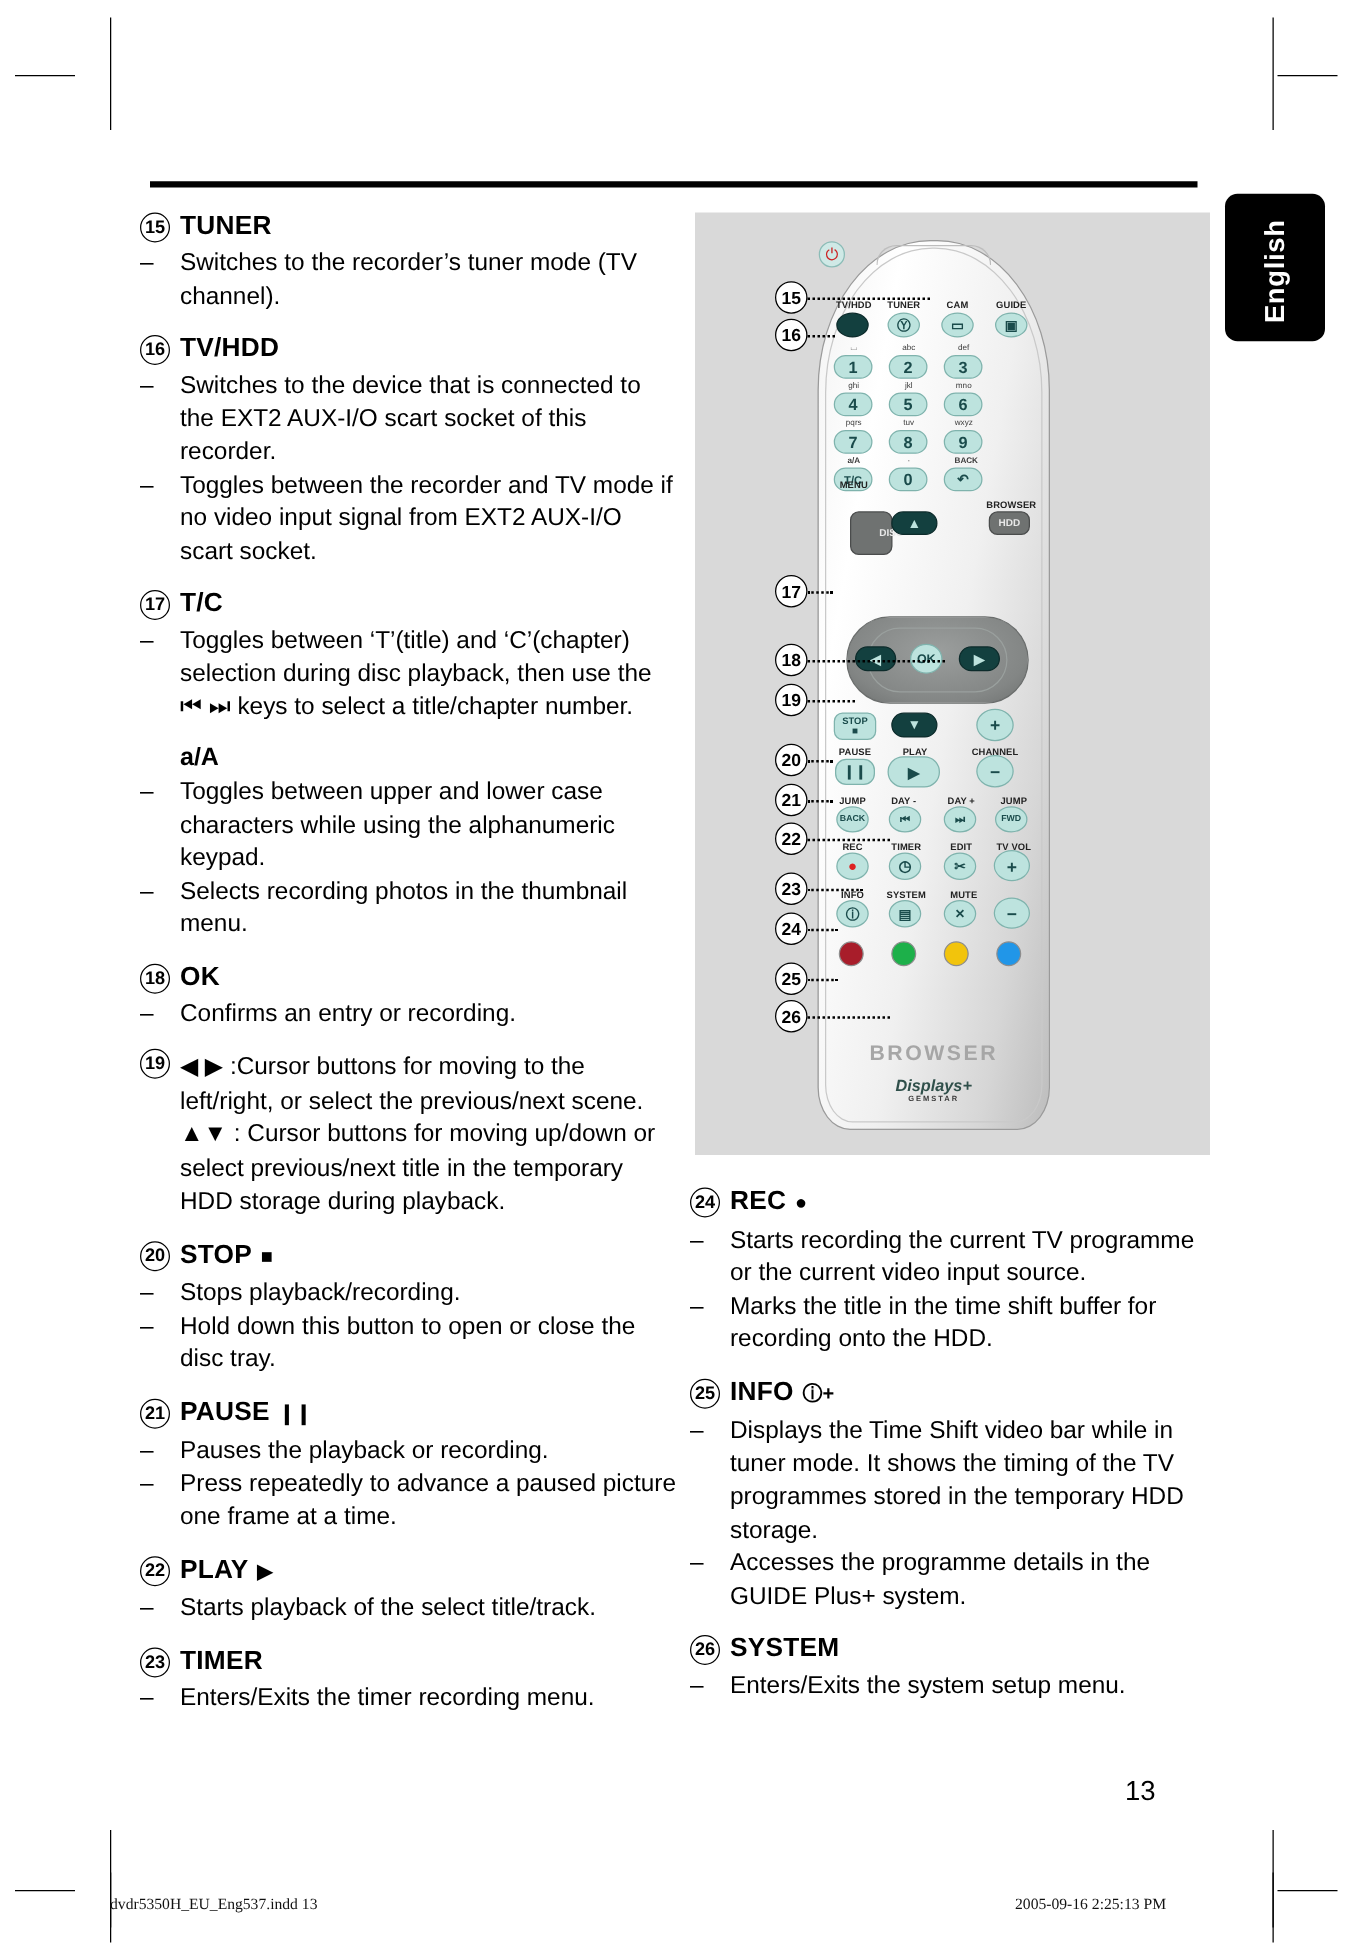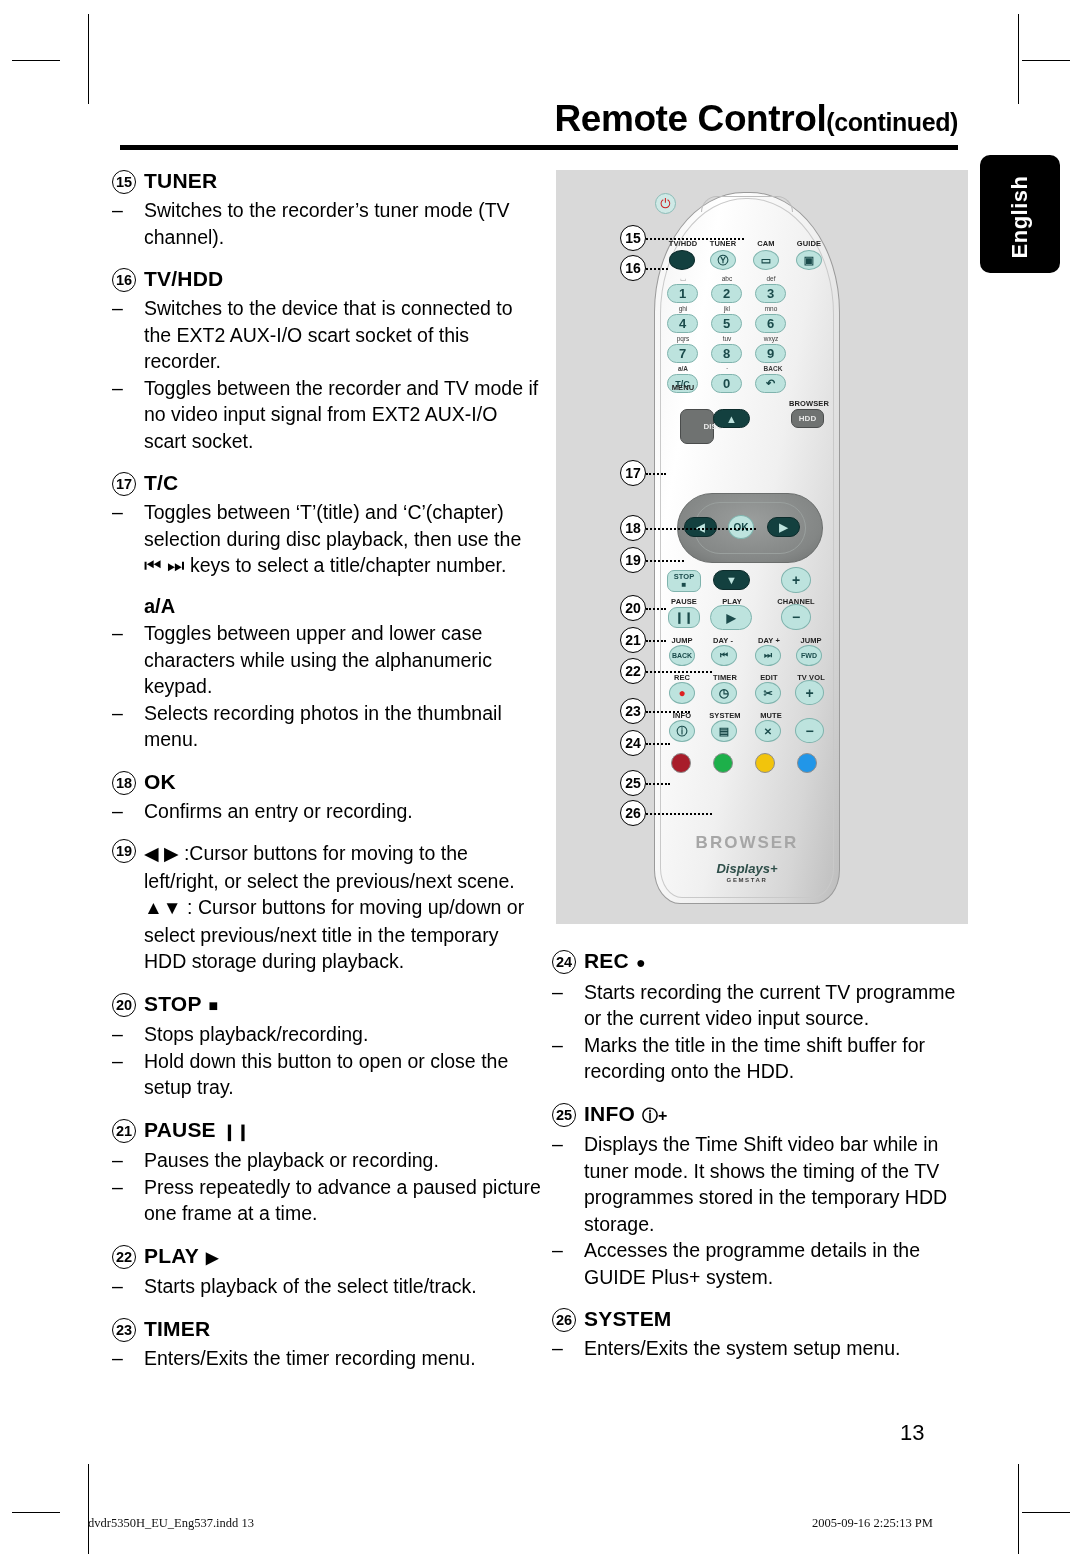--- a/index.html
+++ b/index.html
@@ -223,23 +223,20 @@
 
   <div class="cmark cm-v" style="left:88px; top:14px;"></div>
   <div class="cmark cm-v" style="left:1018px; top:14px;"></div>
   <div class="cmark cm-h" style="left:12px; top:60px;"></div>
   <div class="cmark cm-h" style="left:1022px; top:60px;"></div>
   <div class="cmark cm-v" style="left:88px; top:1464px;"></div>
   <div class="cmark cm-v" style="left:1018px; top:1464px;"></div>
   <div class="cmark cm-h" style="left:12px; top:1512px;"></div>
   <div class="cmark cm-h" style="left:1022px; top:1512px;"></div>
 
-  <div class="header-title">
-    <span>Remote Control</span><span class="cont">(continued)</span>
-  </div>
   <div class="header-rule"></div>
 
   <div class="eng-tab">
     <span>English</span>
   </div>
 
   <div class="col col-left">
 
     <div class="entry">
       <div class="entry-head" style="margin-top:0;">
@@ -313,21 +310,21 @@
         <span class="num">20</span>
         <span class="head-label">STOP</span>
         <span class="glyph">■</span>
       </div>
       <div class="bullet">
         <span class="dash">–</span>
         <span class="btext">Stops playback/recording.</span>
       </div>
       <div class="bullet">
         <span class="dash">–</span>
-        <span class="btext">Hold down this button to open or close the setup tray.</span>
+        <span class="btext">Hold down this button to open or close the disc tray.</span>
       </div>
     </div>
 
     <div class="entry">
       <div class="entry-head">
         <span class="num">21</span>
         <span class="head-label">PAUSE</span>
         <span class="glyph">❙❙</span>
       </div>
       <div class="bullet">

